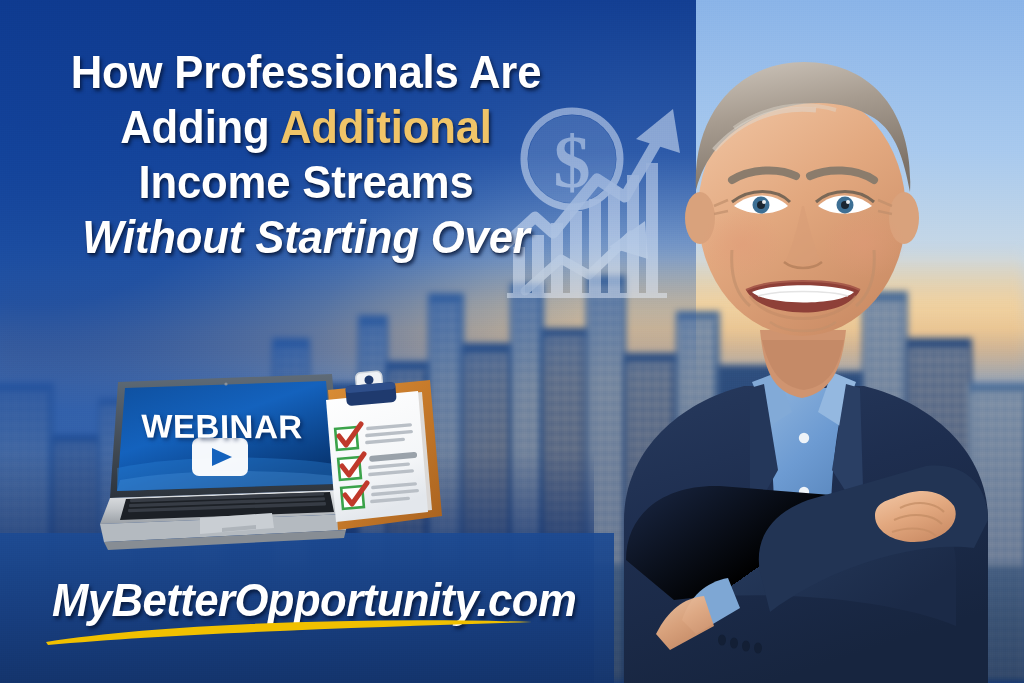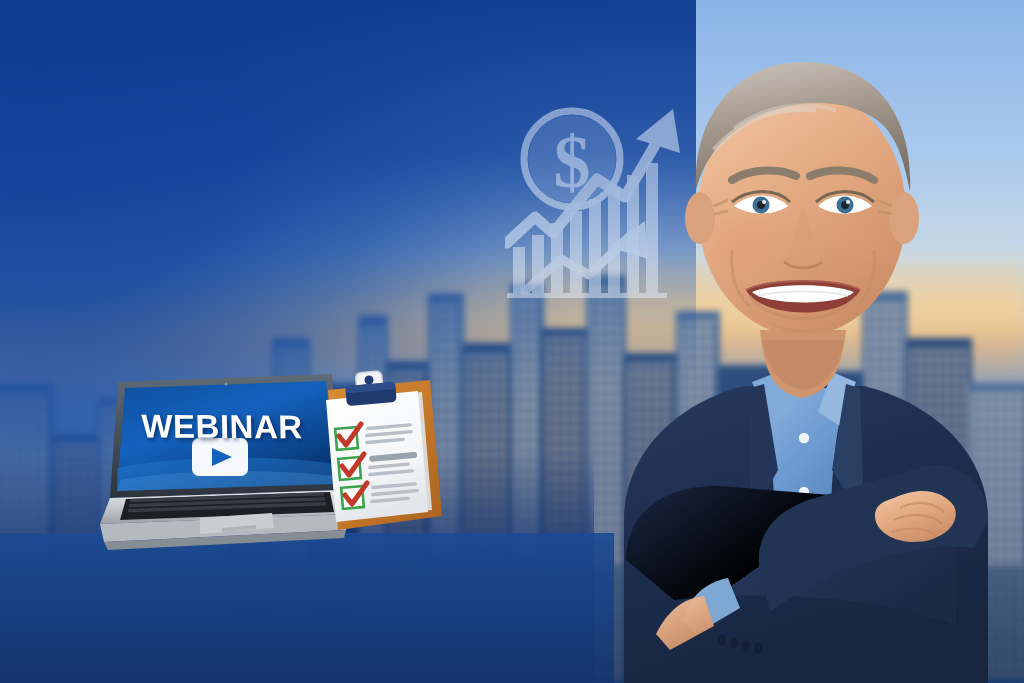--- a/index.html
+++ b/index.html
@@ -460,16 +460,32 @@
         <path d="M35,125 L42,134 L57,113" stroke="#c0392b" stroke-width="5" fill="none" stroke-linecap="round" stroke-linejoin="round"></path>
         <g fill="#b9bfc6">
           <rect x="61" y="116" width="46" height="3.4" rx="1.7" transform="rotate(-5 61 116)"></rect>
           <rect x="61" y="123" width="48" height="3.4" rx="1.7" transform="rotate(-5 61 123)"></rect>
           <rect x="60" y="130" width="40" height="3.4" rx="1.7" transform="rotate(-5 60 130)"></rect>
         </g>
       </g>
     </svg>
   </div>
 
-
+  <div class="headline">
+    <span class="hl">How Professionals Are</span>
+    <span class="hl">
+      <span>Adding </span><span class="gold">Additional</span>
+    </span>
+    <span class="hl gold">Income Streams</span>
+    <span class="hl italic">Without Starting Over</span>
+  </div>
+
+  <div class="urlblock">
+    <div class="url-text">MyBetterOpportunity.com</div>
+    <div class="swoosh">
+      <svg viewBox="0 0 486 30" xmlns="http://www.w3.org/2000/svg" preserveAspectRatio="none">
+        <path d="M0,27 C120,8 330,2 486,7 C330,12 130,18 2,30 Z" fill="#f0c000"></path>
+      </svg>
+    </div>
+  </div>
 
   <div class="bg-noise"></div>
 </div>
 
 </body></html>

